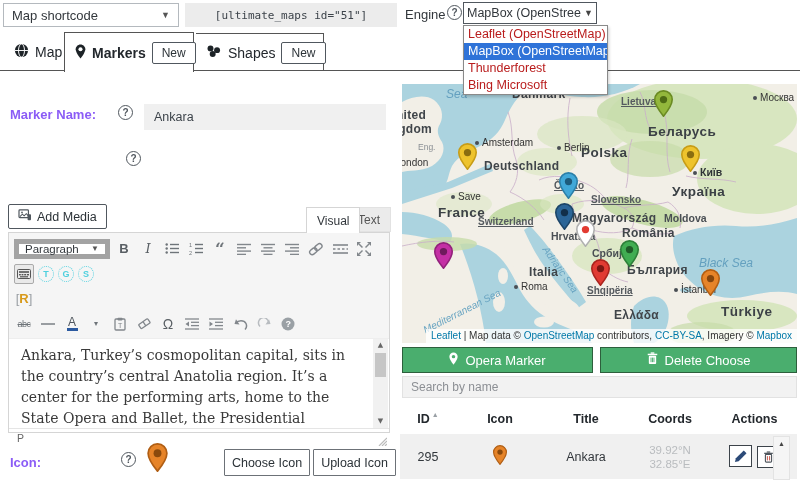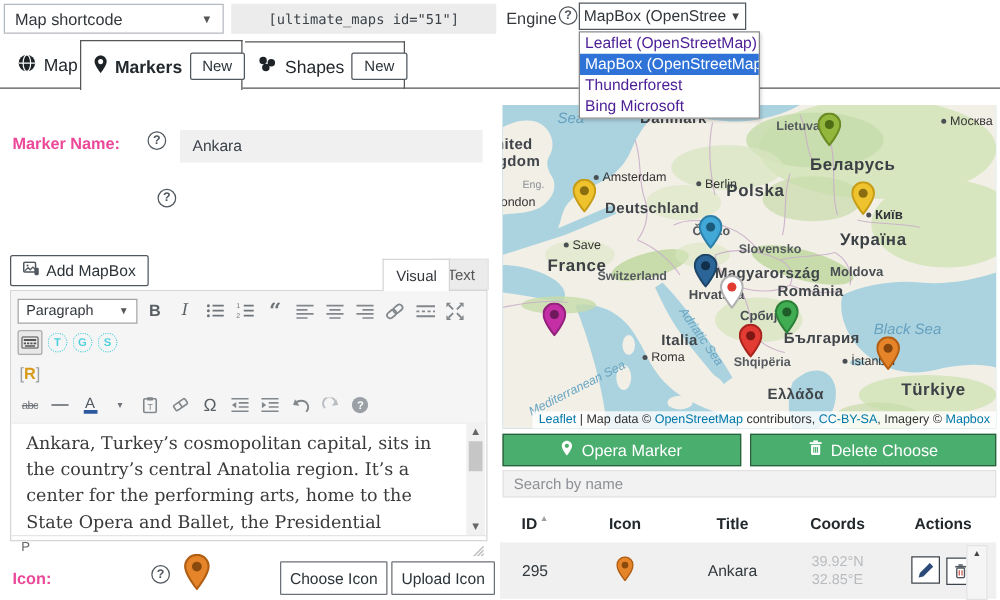--- a/index.html
+++ b/index.html
@@ -16,47 +16,47 @@
   .engine-label { position:absolute; left:405px; top:7px; font-size:13px; color:#32373c; }
   .help { display:inline-flex; width:15px; height:15px; border:1.5px solid #50575e; border-radius:50%;
     align-items:center; justify-content:center; font-size:10px; font-weight:bold; color:#50575e; background:#fff; }
   .engine-help { position:absolute; left:447px; top:5px; }
   .engine-select { position:absolute; left:463px; top:2px; width:134px; height:22px; border:1px solid #50575e;
     background:#fff; font-size:12.5px; color:#32373c; display:flex; align-items:center; padding:0 3px; overflow:hidden; }
   .engine-select .txt { white-space:nowrap; overflow:hidden; width:114px; }
   .engine-select .arrow { font-size:9px; color:#444; margin-left:auto; }
   .engine-dropdown { position:absolute; left:463px; top:25px; width:145px; background:#fff;
     border:1px solid #8a8a8a; box-shadow:1px 2px 3px rgba(0,0,0,.2); z-index:60; }
-  .eng-opt { height:17px; line-height:17px; font-size:12.5px; padding:0 4px; color:#4c1d95; white-space:nowrap; overflow:hidden; }
+  .eng-opt { height:17px; line-height:17px; font-size:12.5px; padding:0 4px; color:#b91c1c; white-space:nowrap; overflow:hidden; }
   .eng-opt.hl { background:#2f73d8; color:#fff; }
 
   
   .tabbar { position:absolute; left:0; top:33px; width:800px; height:38px; border-bottom:1px solid #555; }
   .tab { position:absolute; display:flex; align-items:center; gap:6px; font-size:14px; color:#23282d; height:38px; padding:0 10px; }
   .tab-map { left:4px; }
   .tab-markers { left:64px; width:130px; background:#fff; border:1px solid #555; border-bottom:none; height:40px; top:-1px; font-weight:bold; z-index:2; }
   .tab-shapes { left:196px; width:128px; border-top:1px solid #555; border-right:1px solid #555; }
   .newbtn { border:1px solid #50575e; background:#fff; border-radius:2px; font-size:12px; color:#2c3338; padding:3px 9px; font-weight:normal; }
 
   
-  .flabel { position:absolute; font-size:13px; color:#ec4899; }
+  .flabel { position:absolute; font-size:13px; color:#8b5cf6; }
   .bold { font-weight:bold; }
   .name-input { position:absolute; left:144px; top:104px; width:242px; height:26px; background:#f0f0f0;
     font-size:12.5px; color:#3c434a; display:flex; align-items:center; padding:0 10px; border:none; }
 
   
   .addmedia { position:absolute; left:8px; top:204px; height:25px; border:1px solid #50575e; border-radius:2px;
     background:#fff; font-size:12.5px; color:#2c3338; display:flex; align-items:center; gap:5px; padding:0 9px; }
   .ed-tab { position:absolute; top:207px; height:25px; font-size:12px; color:#555; display:flex; align-items:center; padding:0 10px; }
   .ed-tab.visual { left:306px; background:#fff; border:1px solid #d5d5d5; border-bottom:none; color:#32373c; height:26px; z-index:2; }
   .ed-tab.text  { left:347px; background:#ebebeb; border:1px solid #e2e2e2; }
   .editor { position:absolute; left:8px; top:232px; width:382px; height:201px; border:1px solid #d5d5d5; background:#fff; }
   .toolbar { background:#f5f5f5; padding:3px 5px 2px 5px; border-bottom:1px solid #eee; }
   .trow { display:flex; align-items:center; gap:4px; height:25px; }
-  .para-select { width:96px; height:20px; border:1px solid #a3a3a3; background:#fff; font-size:11.5px; color:#32373c;
+  .para-select { width:96px; height:20px; border:5px solid #a3a3a3; background:#fff; font-size:11.5px; color:#32373c;
     display:flex; align-items:center; padding:0 6px; }
   .para-select .arrow { margin-left:auto; font-size:8px; color:#555; }
   .ti { width:20px; height:20px; display:flex; align-items:center; justify-content:center; color:#6e7479; }
   .ti svg { display:block; }
   .ti.letter { font-size:13px; color:#595f64; }
   .ti.boxed { border:1px solid #aaa; background:#e9e9e9; border-radius:2px; }
   .cyan-ic { width:16px; height:16px; border:1.8px dotted #55d2e0; border-radius:50%; color:#4fd0de;
     font-size:9px; font-weight:bold; display:flex; align-items:center; justify-content:center; }
   .rshort { font-size:13px; color:#9a9fa4; }
   .rshort b { color:#d89a1b; }
@@ -74,21 +74,21 @@
   .wbtn { position:absolute; height:27px; border:1px solid #6c7177; background:#fff; font-size:12.5px; color:#2c3338;
     display:flex; align-items:center; justify-content:center; border-radius:1px; }
 
   
   .map { position:absolute; left:402px; top:84px; width:395px; height:259px; overflow:hidden; background:#abd3df; }
   .map svg.geo { position:absolute; left:0; top:0; }
   .ml { position:absolute; white-space:nowrap; transform-origin:left center; }
   .country { font-size:12px; font-weight:bold; color:#40454a; letter-spacing:.3px; }
   .country-lg { font-size:13.5px; font-weight:bold; color:#3c4146; letter-spacing:.5px; }
   .country-sm { font-size:10.5px; font-weight:bold; color:#4a4f54; }
-  .region { font-size:10px; color:#555a5f; font-weight:bold; }
+  .region { font-size:10px; color:#555a5f; font-weight:bold;text-decoration:underline; }
   .city { font-size:10px; color:#333; }
   .city-bold { font-size:10.5px; color:#2f3337; font-weight:bold; }
   .sea { font-size:12px; font-style:italic; color:#64a0bf; }
   .sea-sm { font-size:10px; font-style:italic; color:#6aa5c2; }
   .tiny { font-size:8.5px; color:#8a8f94; }
   .ml.dot::before { content:""; display:inline-block; width:4px; height:4px; border-radius:50%; background:#4a4f54; margin-right:3px; vertical-align:middle; }
   .pin { position:absolute; }
   .attrib { position:absolute; right:0; bottom:0; background:rgba(255,255,255,.78); font-size:10px; color:#333;
     padding:1px 5px 2px 5px; }
   .attrib a { color:#0078a8; text-decoration:none; }
@@ -183,21 +183,21 @@
 
   <button class="addmedia">
     <span>
       <svg width="14" height="12" viewBox="0 0 16 14">
           <rect x="1" y="1" width="11" height="9" rx="1" fill="none" stroke="#50575e" stroke-width="1.4"></rect>
           <circle cx="4.5" cy="4" r="1" fill="#50575e"></circle>
           <path d="M2 9l3-3 2 2 2.5-2.5L12 8" fill="none" stroke="#50575e" stroke-width="1.2"></path>
           <rect x="11" y="6" width="4" height="7" rx="1" fill="#50575e"></rect>
         </svg>
     </span>
-    <span>Add MapBox</span>
+    <span>Add Media</span>
   </button>
   <div class="ed-tab visual">Visual</div>
   <div class="ed-tab text">Text</div>
 
   <div class="editor">
     <div class="toolbar">
       <div class="trow">
         <div class="para-select">
           <span>Paragraph</span>
           <span class="arrow">▼</span>

